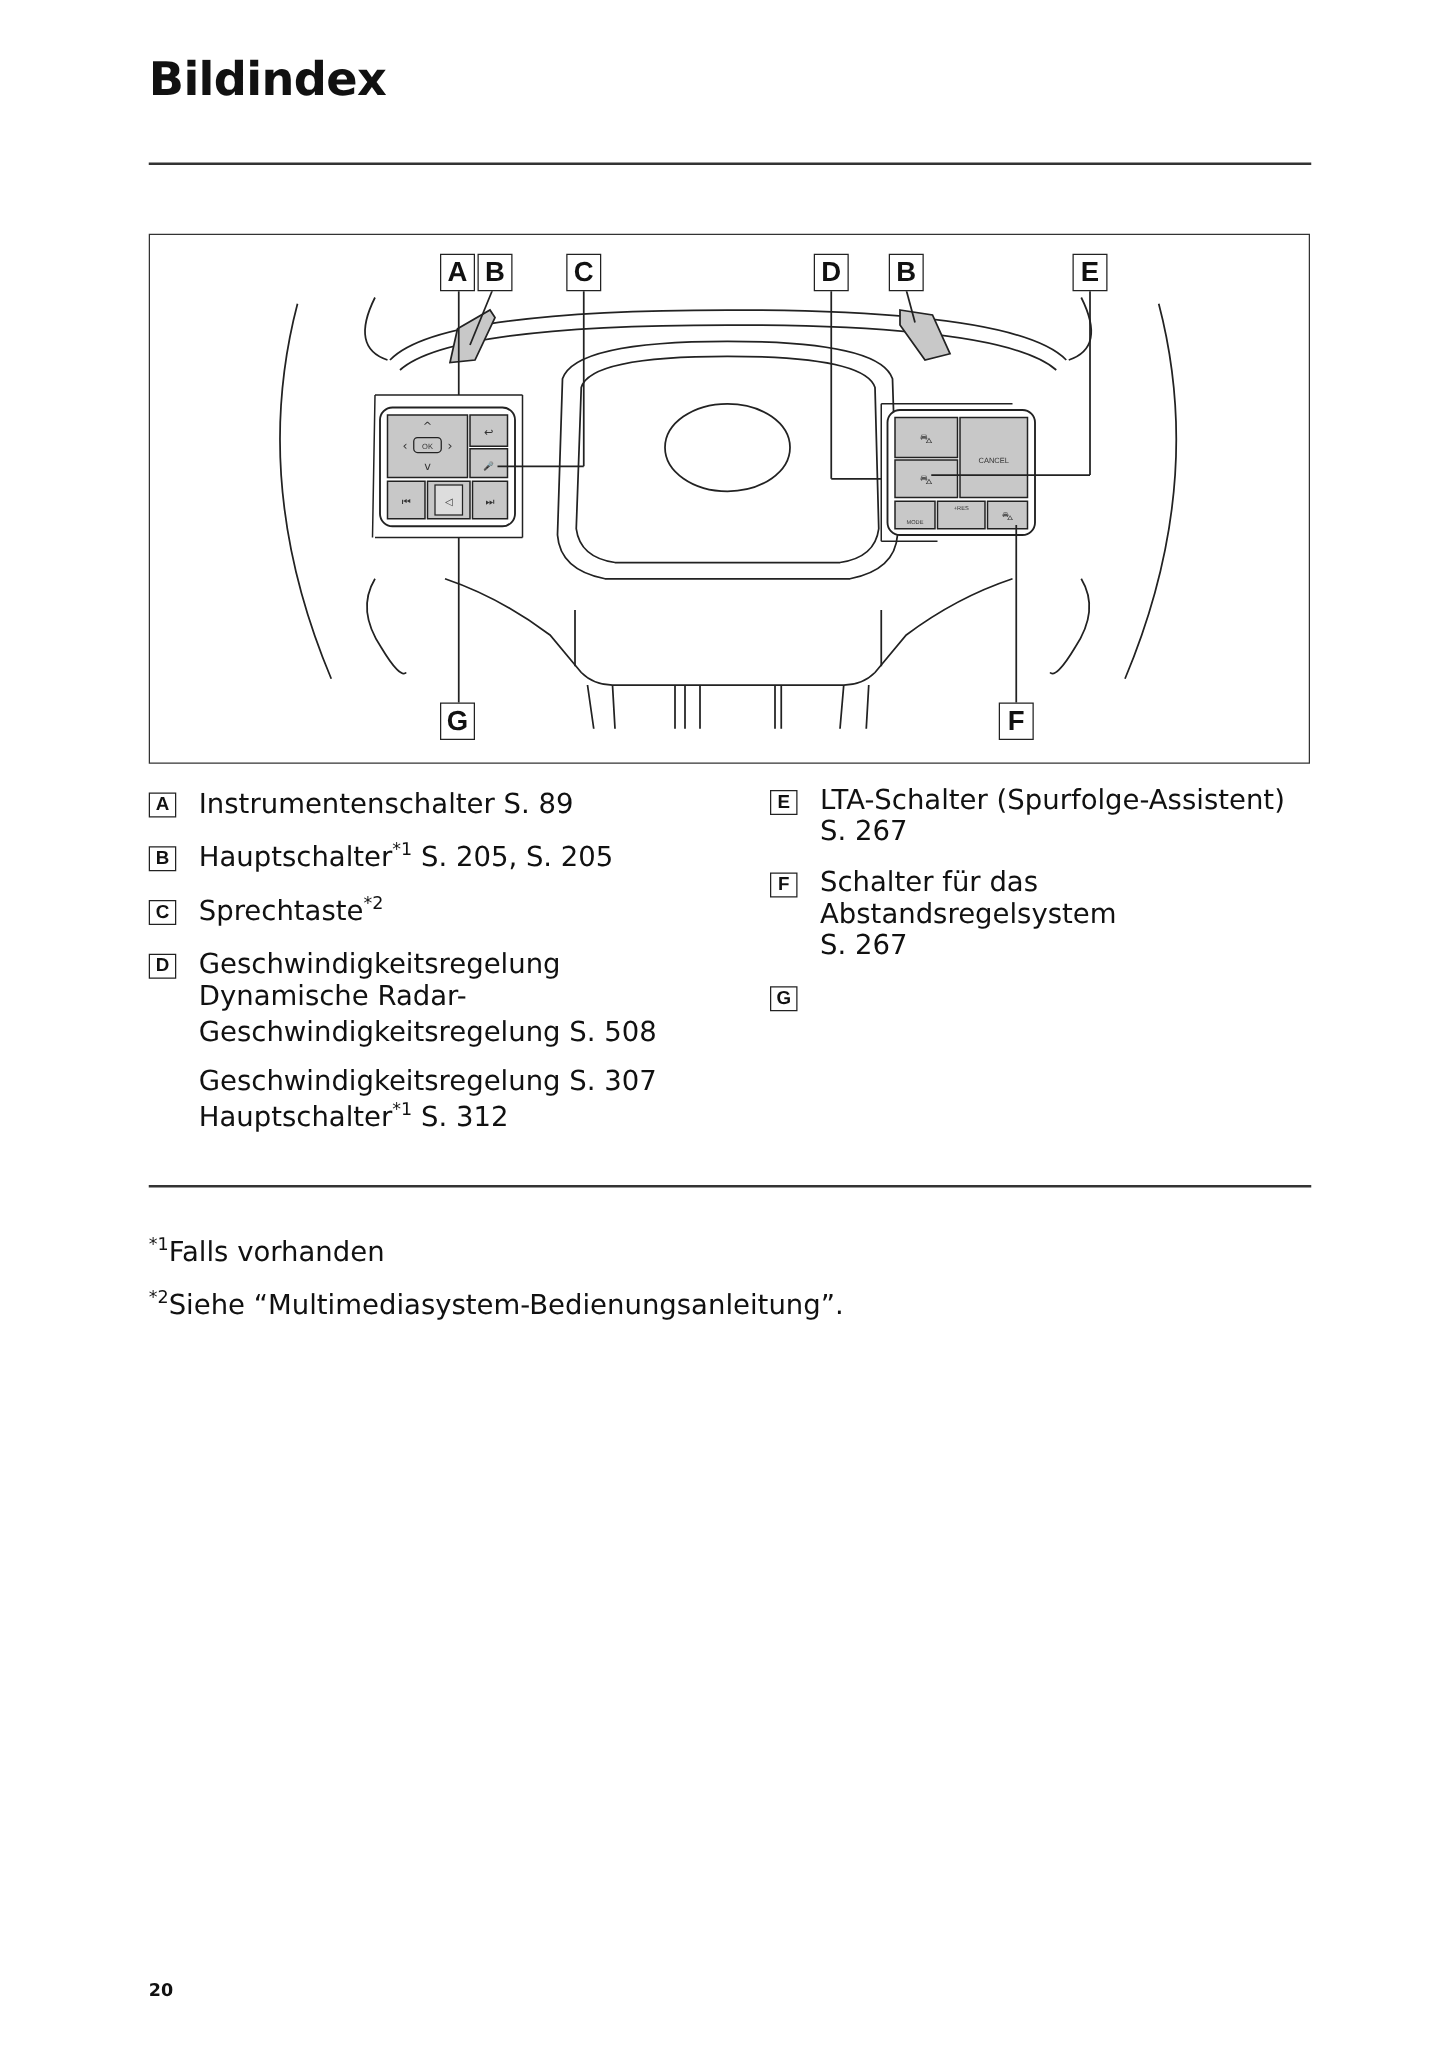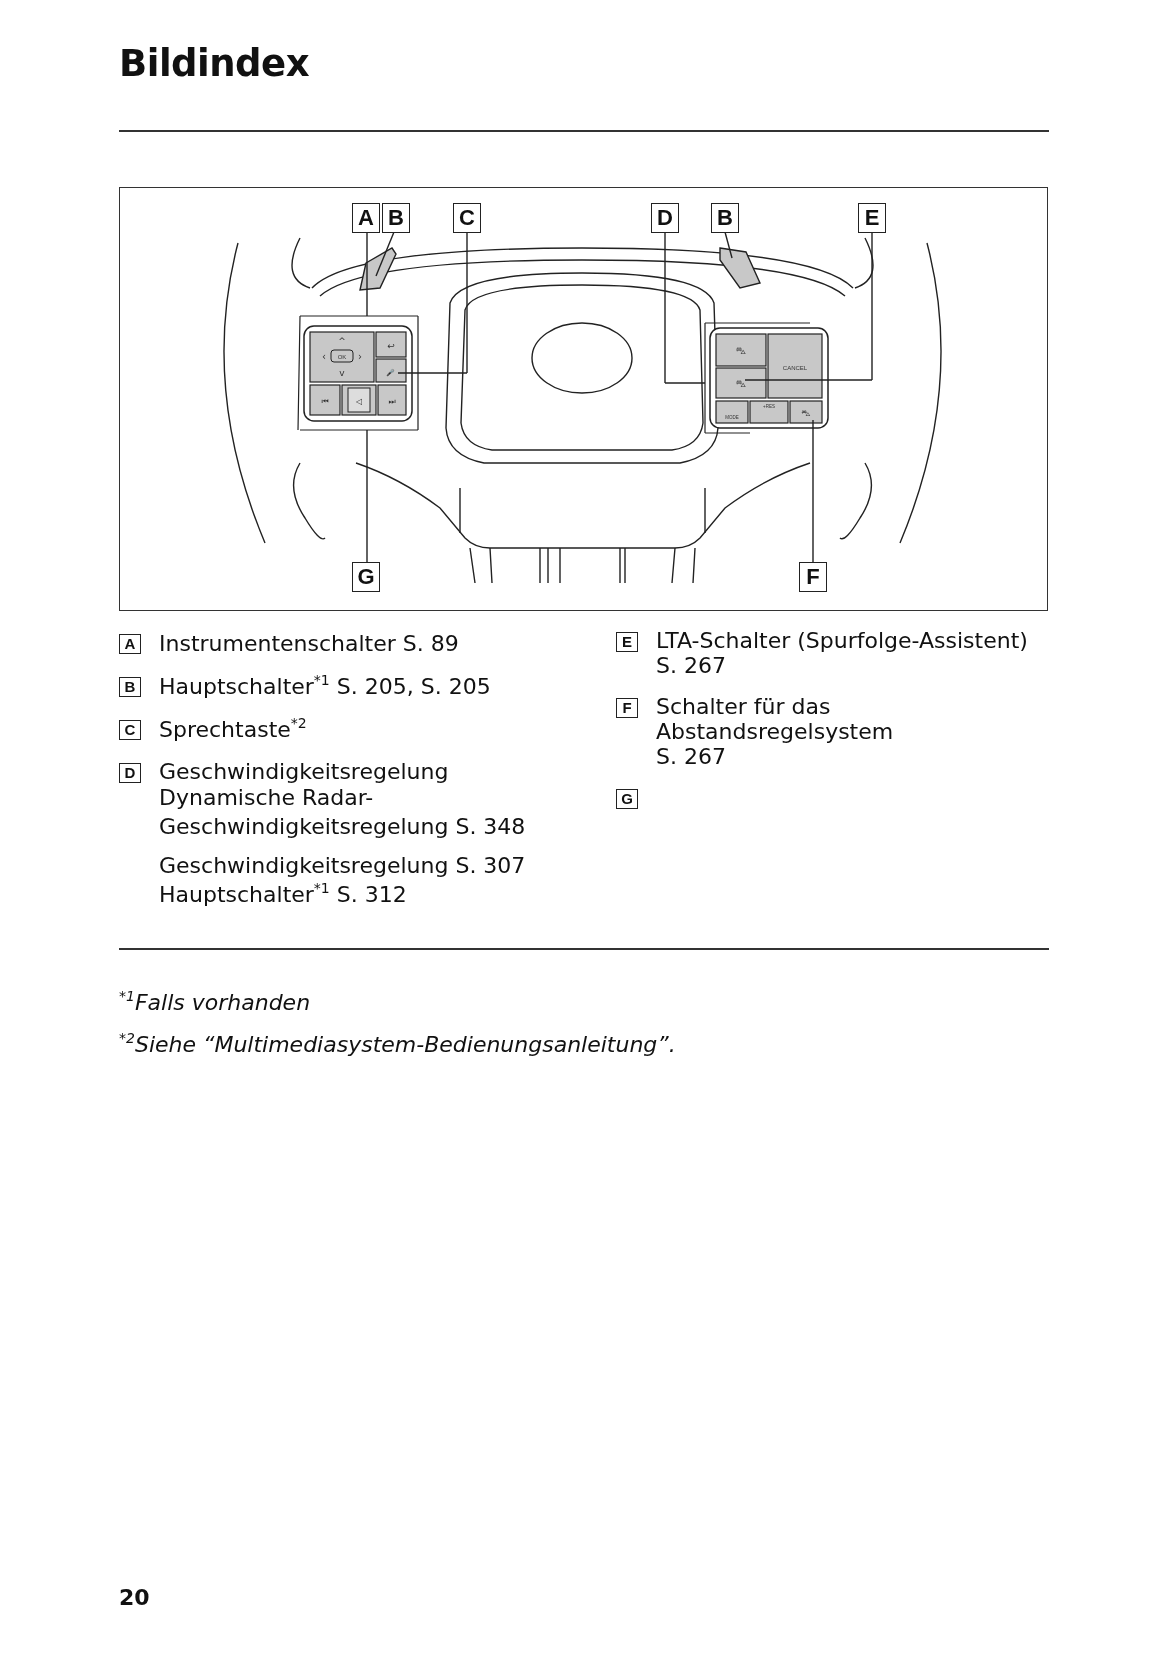--- a/index.html
+++ b/index.html
@@ -23,24 +23,24 @@
   .item { position: relative; padding-left: 40px; margin-bottom: 16px; }
   .badge {
     position: absolute; left: 0; top: 4px; width: 22px; height: 20px;
     border: 1.5px solid #222; box-sizing: border-box;
     font-family: "Liberation Sans", sans-serif; font-weight: bold; font-size: 15px;
     line-height: 18px; text-align: center;
   }
   .item .line { display: block; }
   sup { font-size: 14px; line-height: 0; vertical-align: 9px; }
   .rule-mid { position: absolute; left: 119px; top: 948px; width: 930px; height: 2px; background: #333; }
-  .footnotes { position: absolute; left: 119px; top: 982px; font-size: 22px; line-height: 42px; font-style: italic; }
+  .footnotes { position: absolute; left: 119px; top: 982px; font-size: 22px; line-height: 42px; }
   .footnotes sup { font-size: 14px; vertical-align: 9px; }
   .pagenum {
-    position: absolute; left: 119px; top: 1585px; font-weight: bold; font-size: 22px;
+    position: absolute; left: 119px; top: 1585px; font-weight: bold; font-size: 14px;
   }
 </style>
 </head>
 <body>
 
 <div class="title">Bildindex</div>
 <div class="rule-top"></div>
 
 <div class="figure">
   <svg width="926" height="421" viewBox="0 0 926 421">
@@ -148,21 +148,21 @@
       <span class="line"><span>Hauptschalter</span><sup>*1</sup><span> S. 205, S. 205</span></span>
     </div>
     <div class="item">
       <span class="badge">C</span>
       <span class="line"><span>Sprechtaste</span><sup>*2</sup></span>
     </div>
     <div class="item" style="line-height:26px;">
       <span class="badge">D</span>
       <span class="line">Geschwindigkeitsregelung</span>
       <span class="line">Dynamische Radar-</span>
-      <span class="line" style="margin-top:3px;">Geschwindigkeitsregelung S. 348</span>
+      <span class="line" style="margin-top:3px;">Geschwindigkeitsregelung S. 508</span>
       <span class="line" style="margin-top:13px;">Geschwindigkeitsregelung S. 307</span>
       <span class="line" style="margin-top:3px;"><span>Hauptschalter</span><sup>*1</sup><span> S. 312</span></span>
     </div>
   </div>
 
   <div class="legend-col" style="left:616px; top:628px; width:440px;">
     <div class="item" style="line-height:25px; margin-bottom:16px;">
       <span class="badge">E</span>
       <span class="line">LTA-Schalter (Spurfolge-Assistent)</span>
       <span class="line">S. 267</span>

